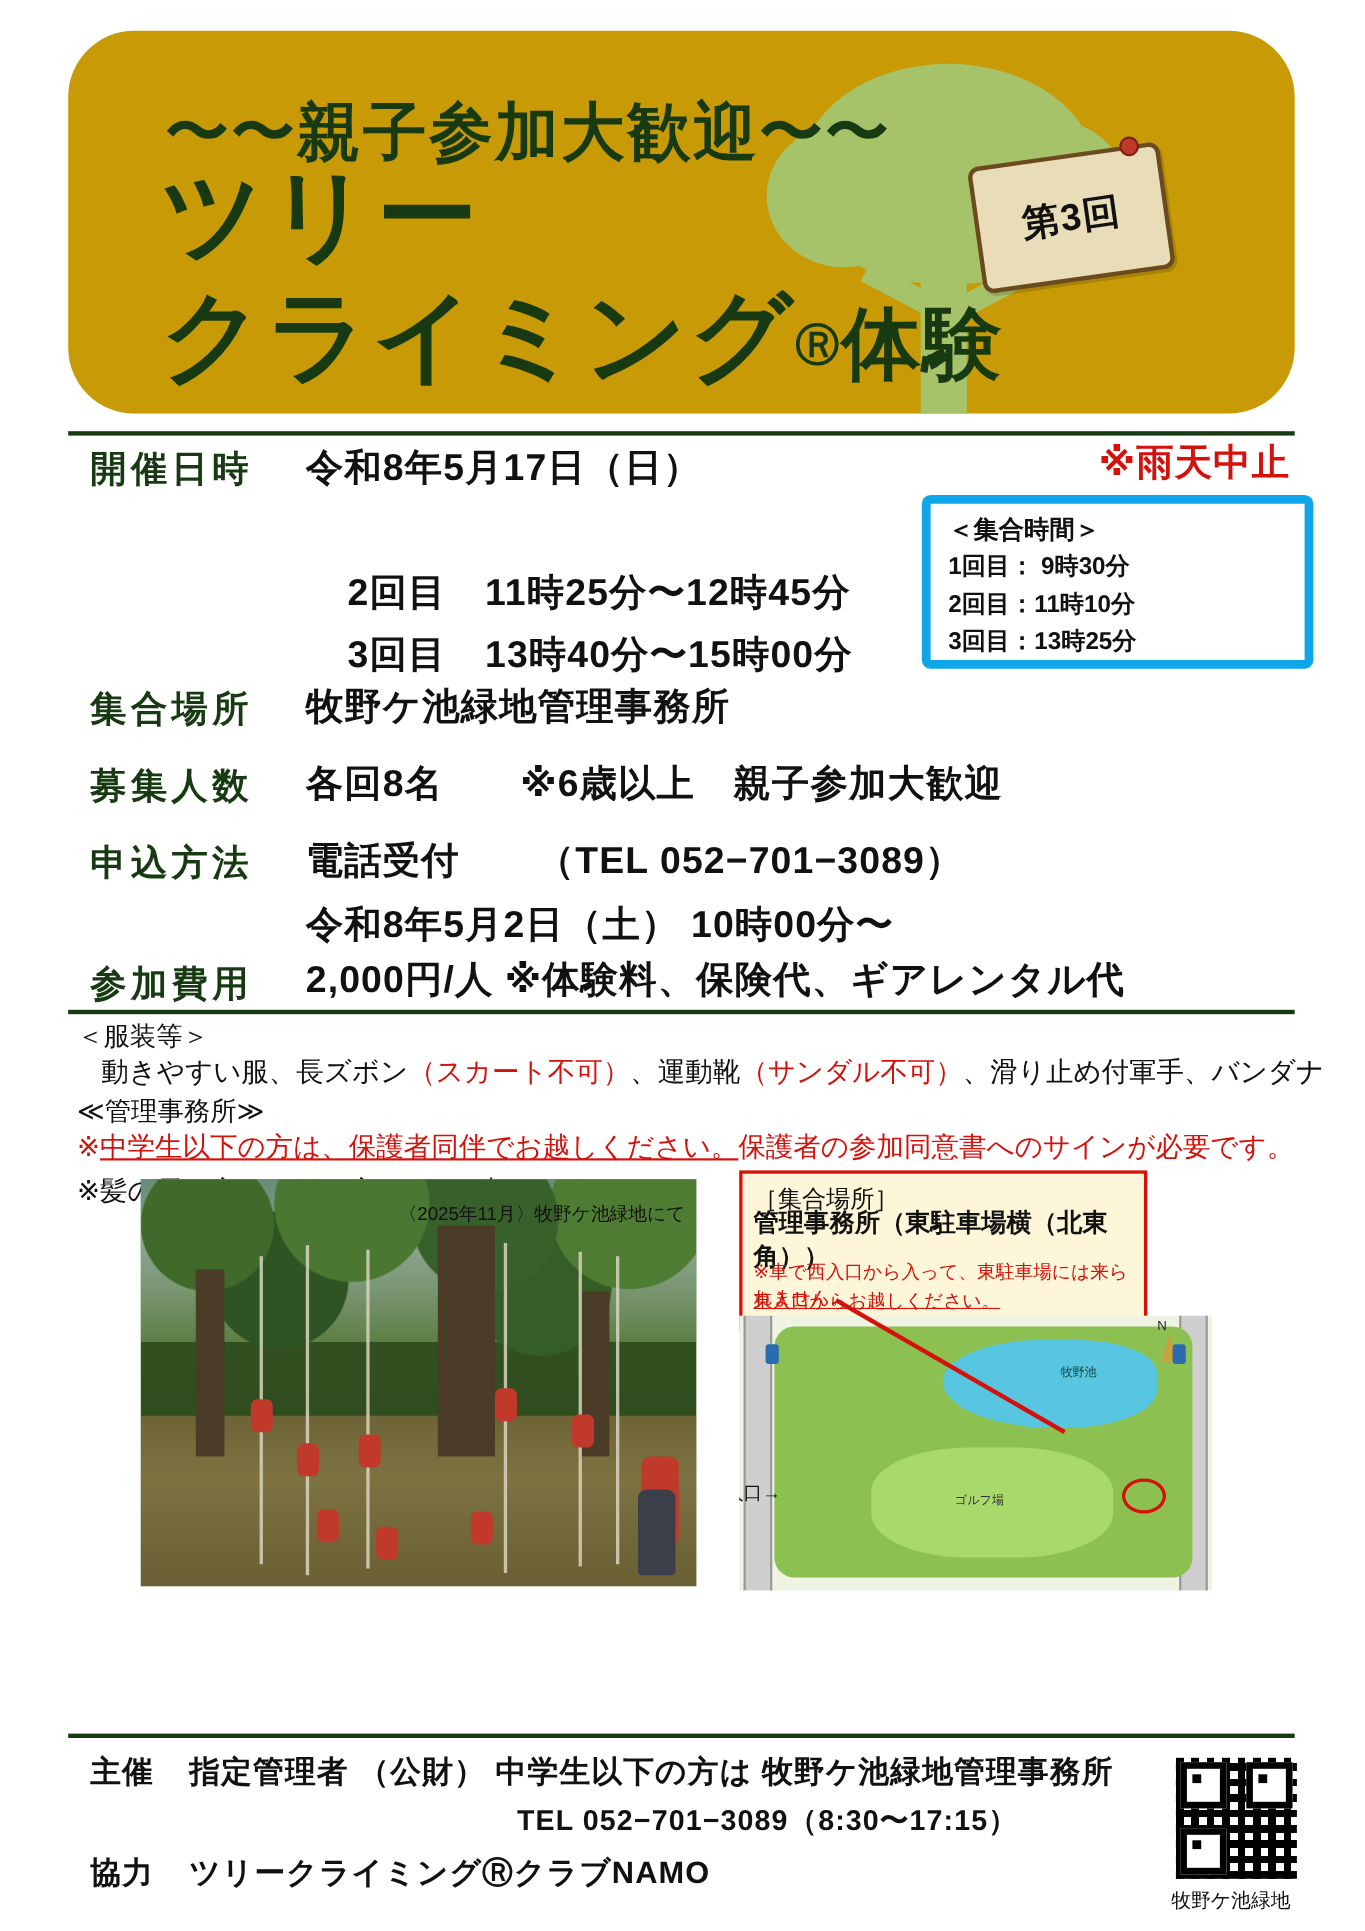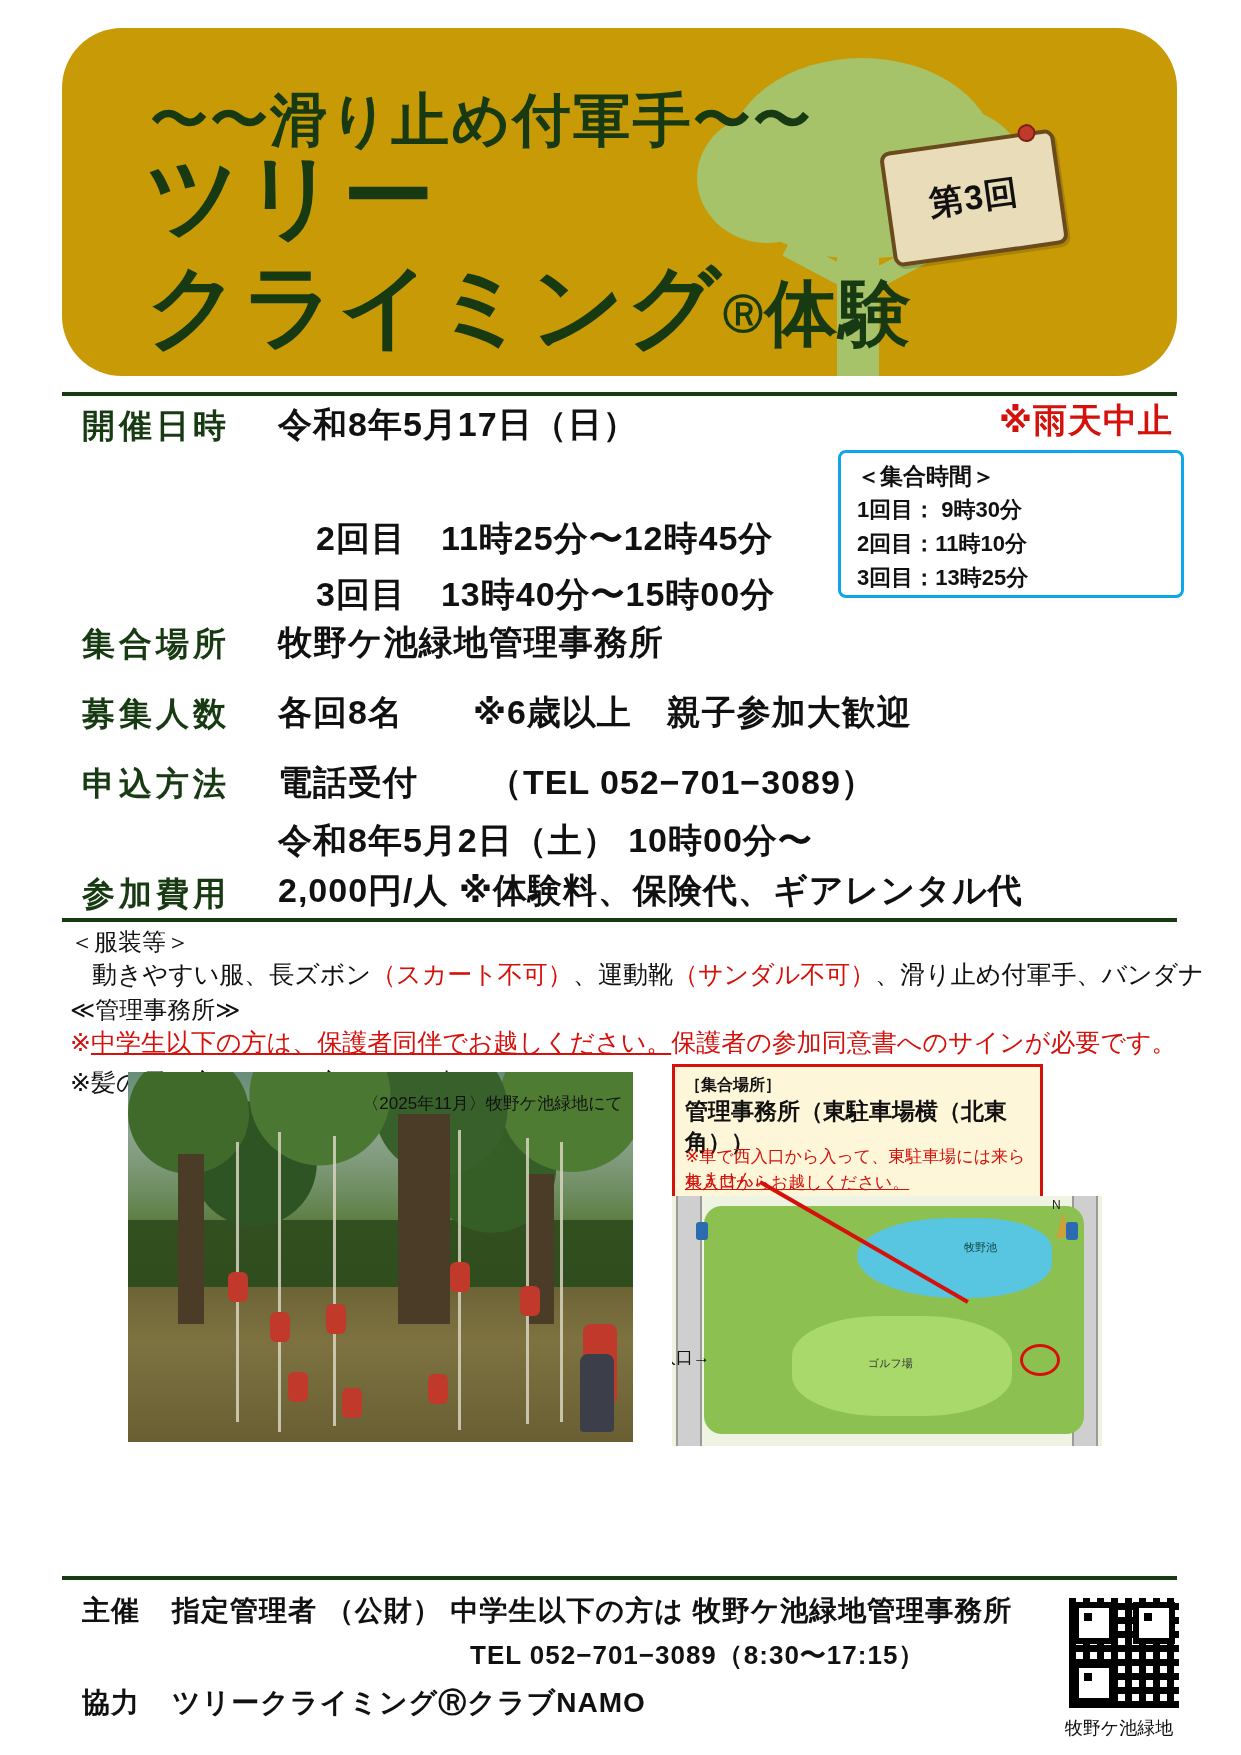--- a/index.html
+++ b/index.html
@@ -91,21 +91,21 @@
   .val{
     position:absolute;font-size:34px;font-weight:bold;color:#111;
     letter-spacing:1px;white-space:nowrap;
   }
   .rain{
     position:absolute;right:68px;top:398px;
     font-size:34px;font-weight:bold;color:#d4110b;letter-spacing:1px;
   }
   .meetbox{
     position:absolute;left:838px;top:450px;width:340px;height:142px;
-    border:3px solid #0ea5e9;border-radius:8px;background:#fff;
+    border:8px solid #0ea5e9;border-radius:8px;background:#fff;
   }
   .meetbox .mtitle{
     position:absolute;left:16px;top:8px;font-size:23px;font-weight:bold;color:#111;
   }
   .meetbox .mrow{
     position:absolute;left:16px;font-size:22px;font-weight:bold;color:#111;
     letter-spacing:0px;
   }
 
   
@@ -140,21 +140,21 @@
   .ph-caption{
     position:absolute;right:10px;top:20px;font-size:17px;color:#111;
     background:rgba(255,255,255,0);
   }
 
   
   .mapnote{
     position:absolute;left:672px;top:1064px;width:365px;height:140px;
     border:3px solid #d4110b;background:#fdf6d8;
   }
-  .mapnote .l1{position:absolute;left:10px;top:8px;font-size:16px;font-weight:bold;color:#111;}
+  .mapnote .l1{position:absolute;left:10px;top:8px;font-size:22px;font-weight:normal;color:#111;}
   .mapnote .l2{position:absolute;left:10px;top:29px;font-size:23px;font-weight:bold;color:#111;}
   .mapnote .l3{position:absolute;left:10px;top:78px;font-size:17px;color:#d4110b;}
   .mapnote .l4{position:absolute;left:10px;top:104px;font-size:17px;color:#d4110b;text-decoration:underline;}
 
   .map{
     position:absolute;left:672px;top:1196px;width:430px;height:250px;
     background:#eef3e2;overflow:hidden;
   }
   .map .road-v{position:absolute;top:0;width:22px;height:100%;background:#cfcfcf;border-left:2px solid #9a9a9a;border-right:2px solid #9a9a9a;}
   .map .green{position:absolute;left:32px;top:10px;width:380px;height:228px;background:#8cc152;border-radius:18px;}
@@ -199,21 +199,21 @@
       <div class="crown3"></div>
       <div class="crown"></div>
       <div class="branchL"></div>
       <div class="branchR"></div>
       <div class="trunk"></div>
     </div>
     <div class="sign">
       <div class="pin"></div>
       <span>第3回</span>
     </div>
-    <div class="wave">〜〜滑り止め付軍手〜〜</div>
+    <div class="wave">〜〜親子参加大歓迎〜〜</div>
     <div class="title1">ツリー</div>
     <div class="title2">
       <span>クライミング</span><span class="reg">Ⓡ</span><span class="tai">体験</span>
     </div>
   </div>
 
   <div class="hr" style="top:392px;"></div>
 
   <div class="label" style="left:82px;top:404px;">開催日時</div>
   <div class="val" style="left:278px;top:402px;">令和8年5月17日（日）</div>

